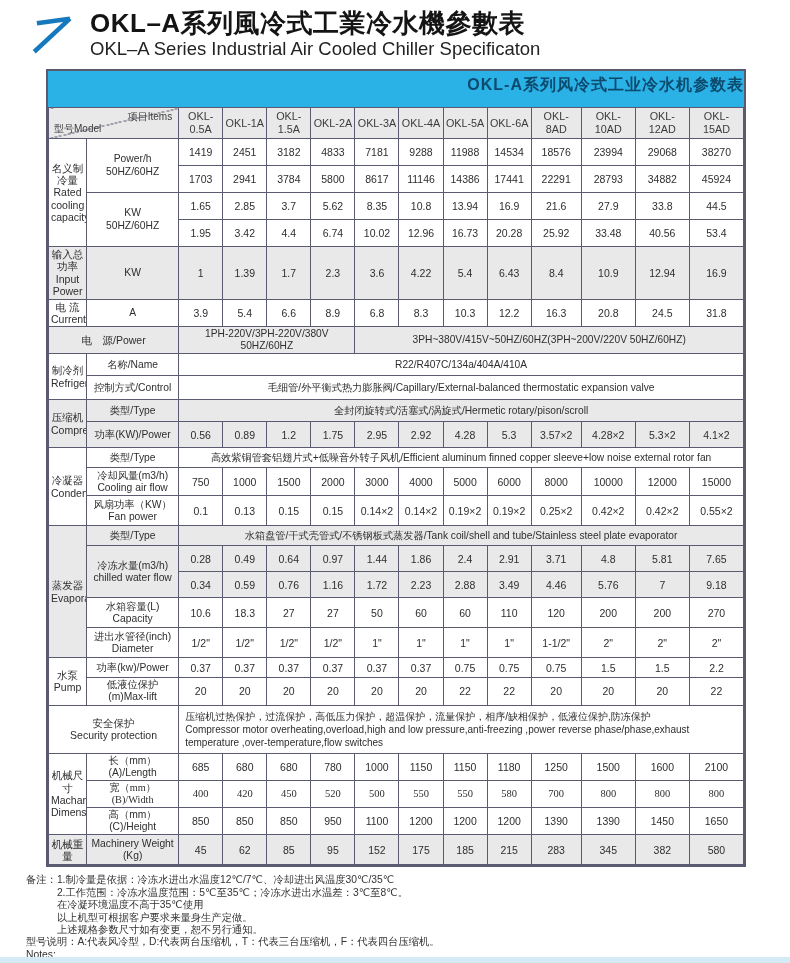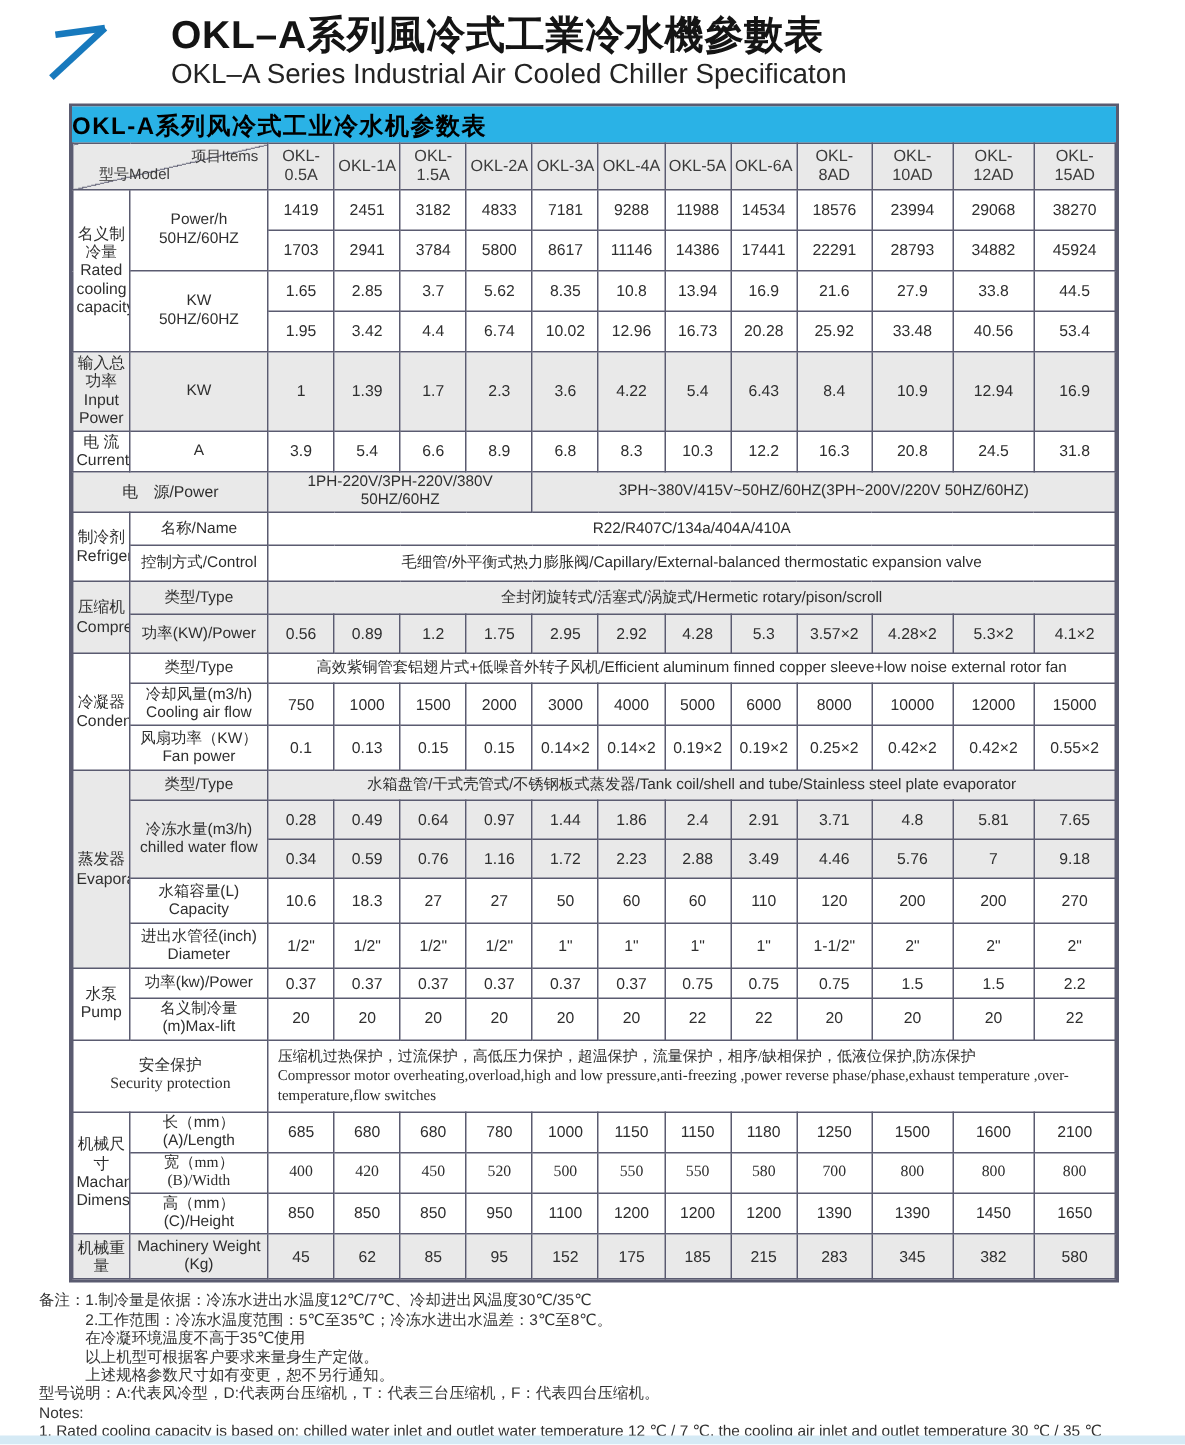--- a/index.html
+++ b/index.html
@@ -3,49 +3,49 @@
 <meta charset="utf-8">
 <style>
   html,body { margin:0; padding:0; }
   body {
     width:790px; height:963px; position:relative; overflow:hidden;
     background:#ffffff;
     font-family:"Liberation Sans","DejaVu Sans",sans-serif;
     color:#2e2e2e;
   }
   
-  .hdr { display:flex; align-items:flex-start; padding:9px 0 0 28px; height:52px;gap:24px; }
+  .hdr { display:flex; align-items:flex-start; padding:9px 0 0 28px; height:52px; }
   .logo { width:50px; height:46px; flex:0 0 auto; margin-top:1px; }
   .titles { margin-left:12px; }
   .t-cn { font-size:26px; font-weight:bold; color:#141414; letter-spacing:0.5px; line-height:28px; }
   .t-en { font-size:18.5px; color:#232323; line-height:21px; margin-top:1px; }
 
   
   .tbl-wrap { margin:8px 0 0 46px; width:696px; border:2px solid #5a5b70; box-sizing:content-box; }
   .banner {
-    height:24px; line-height:28px; text-align:left;
-    background:#2ab2e6; color:#000000; font-size:16px; font-weight:bold; letter-spacing:1px;
+    height:36px; line-height:28px; text-align:right;
+    background:#2ab2e6; color:#0c4a6e; font-size:16px; font-weight:bold; letter-spacing:1px;
   }
   table { border-collapse:collapse; width:696px; table-layout:fixed; }
   td {
     border:1px solid #5a5b70; text-align:center; vertical-align:middle;
     padding:1px 2px; font-size:10.5px; line-height:1.18; color:#2e2e2e;
     white-space:pre-line; overflow:hidden;
   }
   thead td { background:#e9e9e9; color:#3b3b3b; font-size:10.8px; height:28px; }
   td.g, td.gi { font-size:10.5px; }
   td.i { font-size:10.3px; }
   td.m { font-size:10.2px; }
   td.ml { text-align:left; padding:2px 6px; font-size:10px; line-height:1.3; }
   tr.shade td { background:#e9e9e9; }
   .corner { position:relative; padding:0;
     background:
       linear-gradient(to bottom right, transparent 49.4%, #5a5b70 49.4%, #5a5b70 50.6%, transparent 50.6%) #e9e9e9;
   }
-  .corner .c-model { position:absolute; left:17px; bottom:3px; font-size:10px; }
+  .corner .c-model { position:absolute; left:5px; bottom:3px; font-size:10px; }
   .corner .c-items { position:absolute; right:6px; top:3px; font-size:10px; }
 
   
   .notes { margin:7px 0 0 26px; width:756px; font-size:10.3px; line-height:12.4px;
            color:#333333; white-space:pre-wrap; }
   .notes .nl { min-height:12.4px; }
 
   .bottom-strip { position:absolute; left:0; bottom:0; width:790px; height:6px; background:#d5eaf5; }
 </style>
 </head>
@@ -350,35 +350,35 @@
           <td class="v">0.37</td>
           <td class="v">0.37</td>
           <td class="v">0.75</td>
           <td class="v">0.75</td>
           <td class="v">0.75</td>
           <td class="v">1.5</td>
           <td class="v">1.5</td>
           <td class="v">2.2</td>
         </tr>
         <tr style="height: 20px;">
-          <td class="i">名义制冷量(m)Max-lift</td>
+          <td class="i">低液位保护(m)Max-lift</td>
           <td class="v">20</td>
           <td class="v">20</td>
           <td class="v">20</td>
           <td class="v">20</td>
           <td class="v">20</td>
           <td class="v">20</td>
           <td class="v">22</td>
           <td class="v">22</td>
           <td class="v">20</td>
           <td class="v">20</td>
           <td class="v">20</td>
           <td class="v">22</td>
         </tr>
-        <tr style="height: 48px; font-family: Liberation Serif, serif;">
+        <tr style="height: 48px;">
           <td colspan="2" class="gi">安全保护
 Security protection</td>
           <td colspan="12" class="ml">压缩机过热保护，过流保护，高低压力保护，超温保护，流量保护，相序/缺相保护，低液位保护,防冻保护
 Compressor motor overheating,overload,high and low pressure,anti-freezing ,power reverse phase/phase,exhaust temperature ,over-temperature,flow switches</td>
         </tr>
         <tr style="height: 20px;">
           <td rowspan="3" class="g">机械尺寸
 Machanical
 Dimensions</td>
           <td class="i">长（mm）(A)/Length</td>

